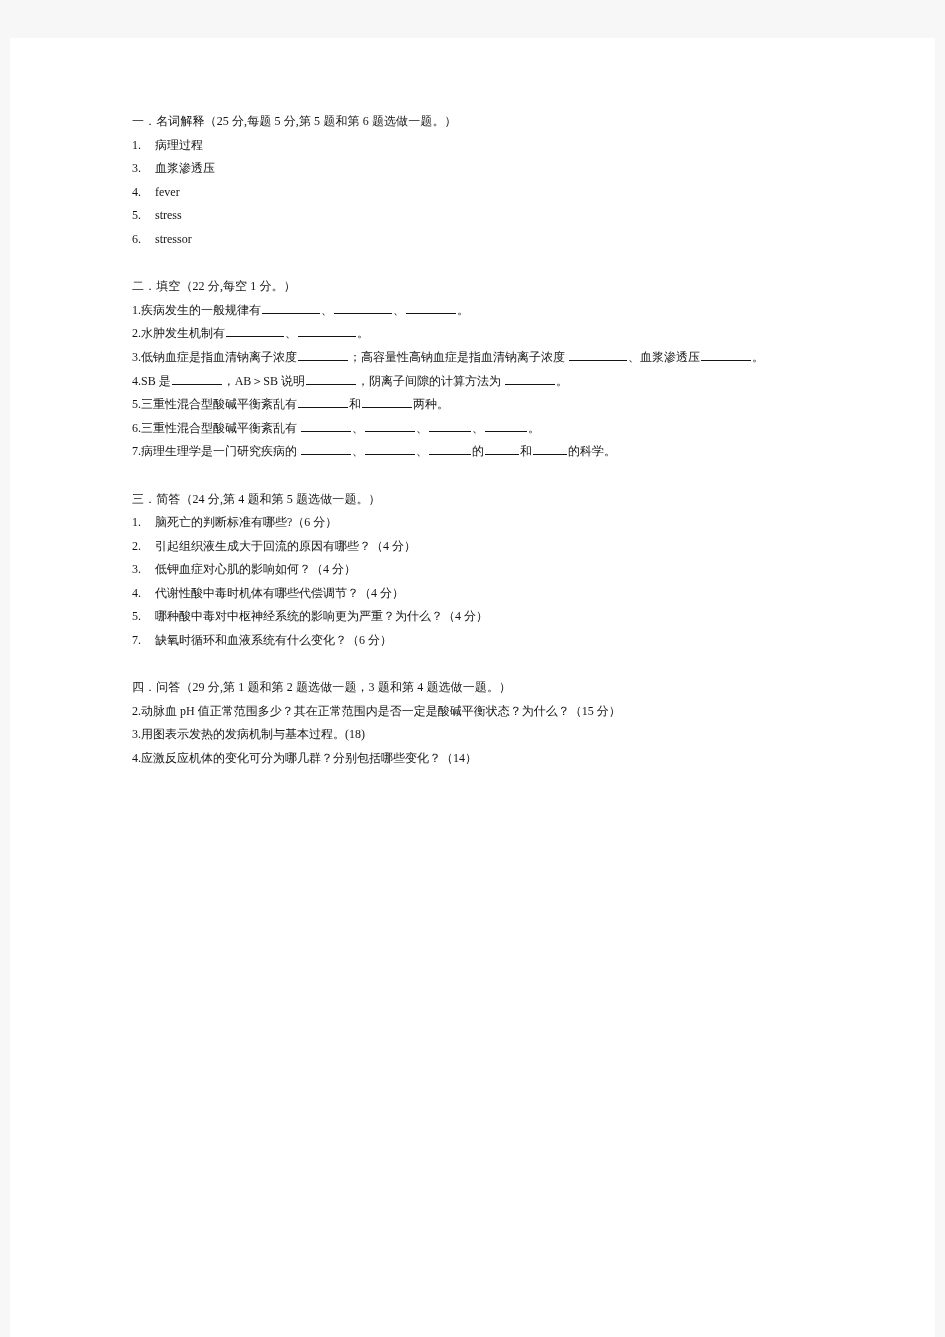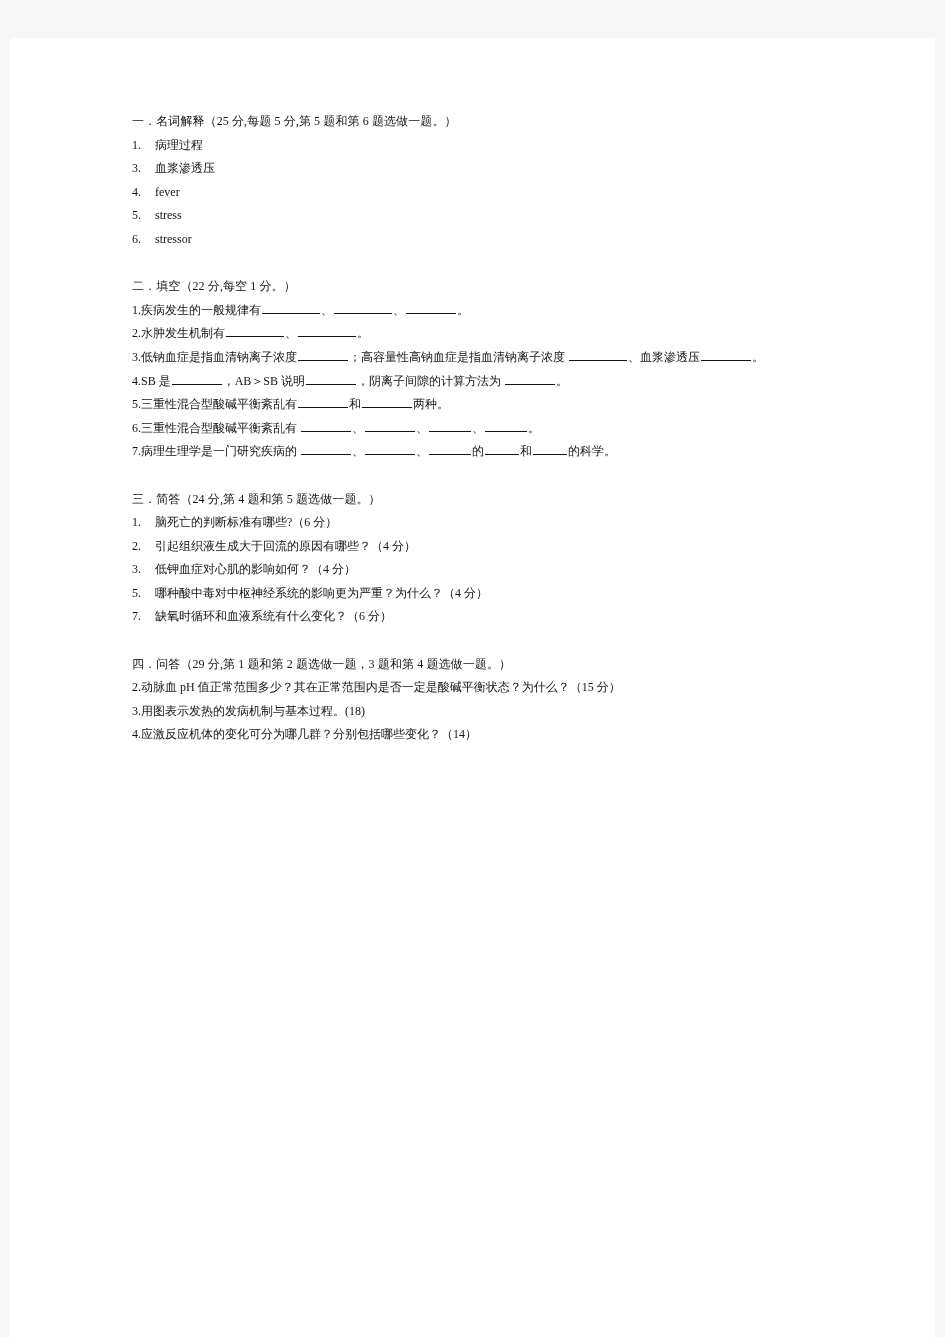--- a/index.html
+++ b/index.html
@@ -89,20 +89,21 @@
         <div class="line"><span class="num-tight">5.</span><span>三重性混合型酸碱平衡紊乱有</span><span class="blank b-md"></span><span>和</span><span class="blank b-md"></span><span>两种。</span></div>
         <div class="line"><span class="num-tight">6.</span><span>三重性混合型酸碱平衡紊乱有 </span><span class="blank b-md"></span><span>、</span><span class="blank b-md"></span><span>、</span><span class="blank b-sm"></span><span>、</span><span class="blank b-sm"></span><span>。</span></div>
         <div class="line"><span class="num-tight">7.</span><span>病理生理学是一门研究疾病的 </span><span class="blank b-md"></span><span>、</span><span class="blank b-md"></span><span>、</span><span class="blank b-sm"></span><span>的</span><span class="blank b-xs"></span><span>和</span><span class="blank b-xs"></span><span>的科学。</span></div>
       </div>
       <div class="section-gap"></div>
       <div class="section">
         <div class="sec-head">三．简答（24 分,第 4 题和第 5 题选做一题。）</div>
         <div class="line"><span class="num-wide">1.</span><span>脑死亡的判断标准有哪些?（6 分）</span></div>
         <div class="line"><span class="num-wide">2.</span><span>引起组织液生成大于回流的原因有哪些？（4 分）</span></div>
         <div class="line"><span class="num-wide">3.</span><span>低钾血症对心肌的影响如何？（4 分）</span></div>
+        <div class="line"><span class="num-wide">4.</span><span>代谢性酸中毒时机体有哪些代偿调节？（4 分）</span></div>
         <div class="line"><span class="num-wide">5.</span><span>哪种酸中毒对中枢神经系统的影响更为严重？为什么？（4 分）</span></div>
         <div class="line"><span class="num-wide">7.</span><span>缺氧时循环和血液系统有什么变化？（6 分）</span></div>
       </div>
       <div class="section-gap"></div>
       <div class="section">
         <div class="sec-head">四．问答（29 分,第 1 题和第 2 题选做一题，3 题和第 4 题选做一题。）</div>
         <div class="line"><span class="num-tight">2.</span><span>动脉血 pH 值正常范围多少？其在正常范围内是否一定是酸碱平衡状态？为什么？（15 分）</span></div>
         <div class="line"><span class="num-tight">3.</span><span>用图表示发热的发病机制与基本过程。(18)</span></div>
         <div class="line"><span class="num-tight">4.</span><span>应激反应机体的变化可分为哪几群？分别包括哪些变化？（14）</span></div>
       </div>

